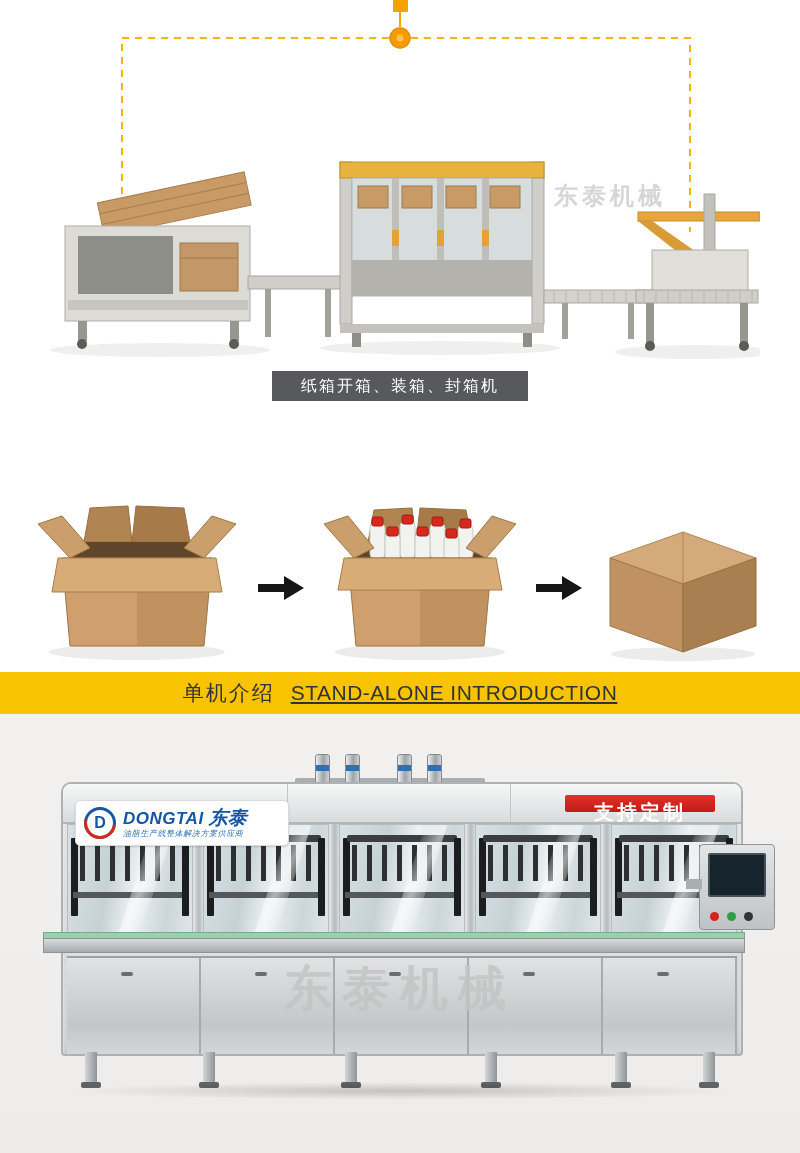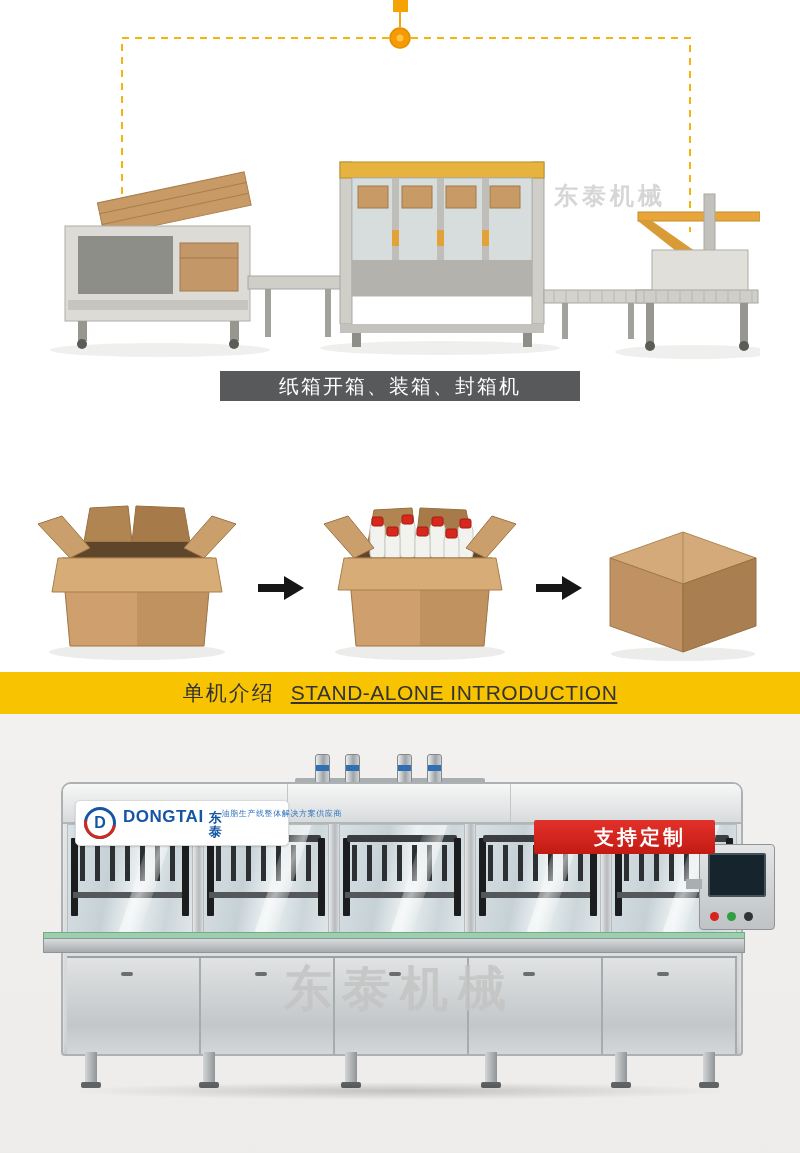--- a/index.html
+++ b/index.html
@@ -6,21 +6,21 @@
   .page{position:relative;width:800px;height:1153px;overflow:hidden;background:#fff;}
 
   
   .connector-svg{position:absolute;left:0;top:0;z-index:1;}
 
   
   .prod-line{position:absolute;left:40px;top:138px;z-index:2;}
 
   
   .caption-bar{position:absolute;left:50%;top:371px;transform:translateX(-50%);
-    width:360px;height:30px;background:#58595b;color:#fff;font-size:20px;
+    width:256px;height:30px;background:#58595b;color:#fff;font-size:16px;
     line-height:30px;text-align:center;letter-spacing:2px;z-index:3;}
 
   
   .process-row{position:absolute;left:0;top:452px;width:800px;height:210px;
     display:flex;align-items:flex-end;justify-content:center;gap:16px;z-index:2;}
   .arrow-svg{margin-bottom:58px;}
 
   
   .intro-banner{position:absolute;left:0;top:672px;width:800px;height:42px;
     background:#f8c301;display:flex;align-items:center;justify-content:center;gap:16px;z-index:3;}
@@ -81,29 +81,29 @@
   .m-leg::after{content:"";position:absolute;left:-4px;bottom:-6px;width:20px;height:6px;background:#5f6365;border-radius:2px;}
 
   .m-logo{position:absolute;left:20px;top:48px;width:214px;height:46px;background:#fff;
     border:1px solid #d8dadb;border-radius:5px;display:flex;align-items:center;gap:7px;
     padding:3px 8px;box-sizing:border-box;box-shadow:0 1px 2px rgba(0,0,0,.15);z-index:5;}
   .roundel{width:32px;height:32px;border-radius:50%;background:#fff;border:3px solid #1456a4;
     box-sizing:border-box;color:#1456a4;font-weight:bold;font-size:16px;
     display:flex;align-items:center;justify-content:center;position:relative;flex:0 0 auto;}
   .roundel::after{content:"";position:absolute;inset:-3px;border:3px solid transparent;
     border-bottom-color:#d6281c;border-left-color:#d6281c;border-radius:50%;transform:rotate(-35deg);}
-  .logo-text{display:flex;flex-direction:row;line-height:1.05;}
+  .logo-text{display:flex;flex-direction:column;line-height:1.05;font-style:italic;}
   .logo-row1{display:flex;align-items:baseline;gap:5px;}
   .brand-en{color:#1456a4;font-weight:bold;font-size:17px;letter-spacing:.5px;}
-  .brand-cn{color:#1456a4;font-weight:bold;font-size:13px;}
+  .brand-cn{color:#1456a4;font-weight:bold;font-size:19px;}
   .logo-tagline{color:#2e73bb;font-size:8px;letter-spacing:.6px;margin-top:2px;white-space:nowrap;}
 
-  .m-badge{position:absolute;right:30px;top:68px;width:150px;height:34px;border-radius:2px;
+  .m-badge{position:absolute;right:30px;top:43px;width:150px;height:17px;border-radius:2px;
     background:linear-gradient(180deg,#e2312a,#c31a14);color:#fff;font-size:20px;font-weight:bold;
-    letter-spacing:3px;text-align:center;line-height:34px;z-index:5;padding-left:31px;}
+    letter-spacing:3px;text-align:center;line-height:34px;z-index:5;}
 
   .m-panel{position:absolute;right:-30px;top:92px;width:74px;height:84px;z-index:4;
     background:linear-gradient(180deg,#e3e5e6,#bfc3c5);border:1px solid #8f9496;border-radius:4px;}
   .m-panel .arm{position:absolute;left:-14px;top:34px;width:16px;height:10px;background:#a9aeb0;}
   .m-panel .scr{position:absolute;left:8px;top:8px;right:8px;height:40px;background:#16242d;
     border:2px solid #46525a;border-radius:2px;}
   .m-panel .btns{position:absolute;left:10px;bottom:8px;display:flex;gap:8px;}
   .m-panel .btn{width:9px;height:9px;border-radius:50%;}
   .btn.red{background:#d6231d;} .btn.grn{background:#2f9e44;} .btn.blk{background:#333;}
 

